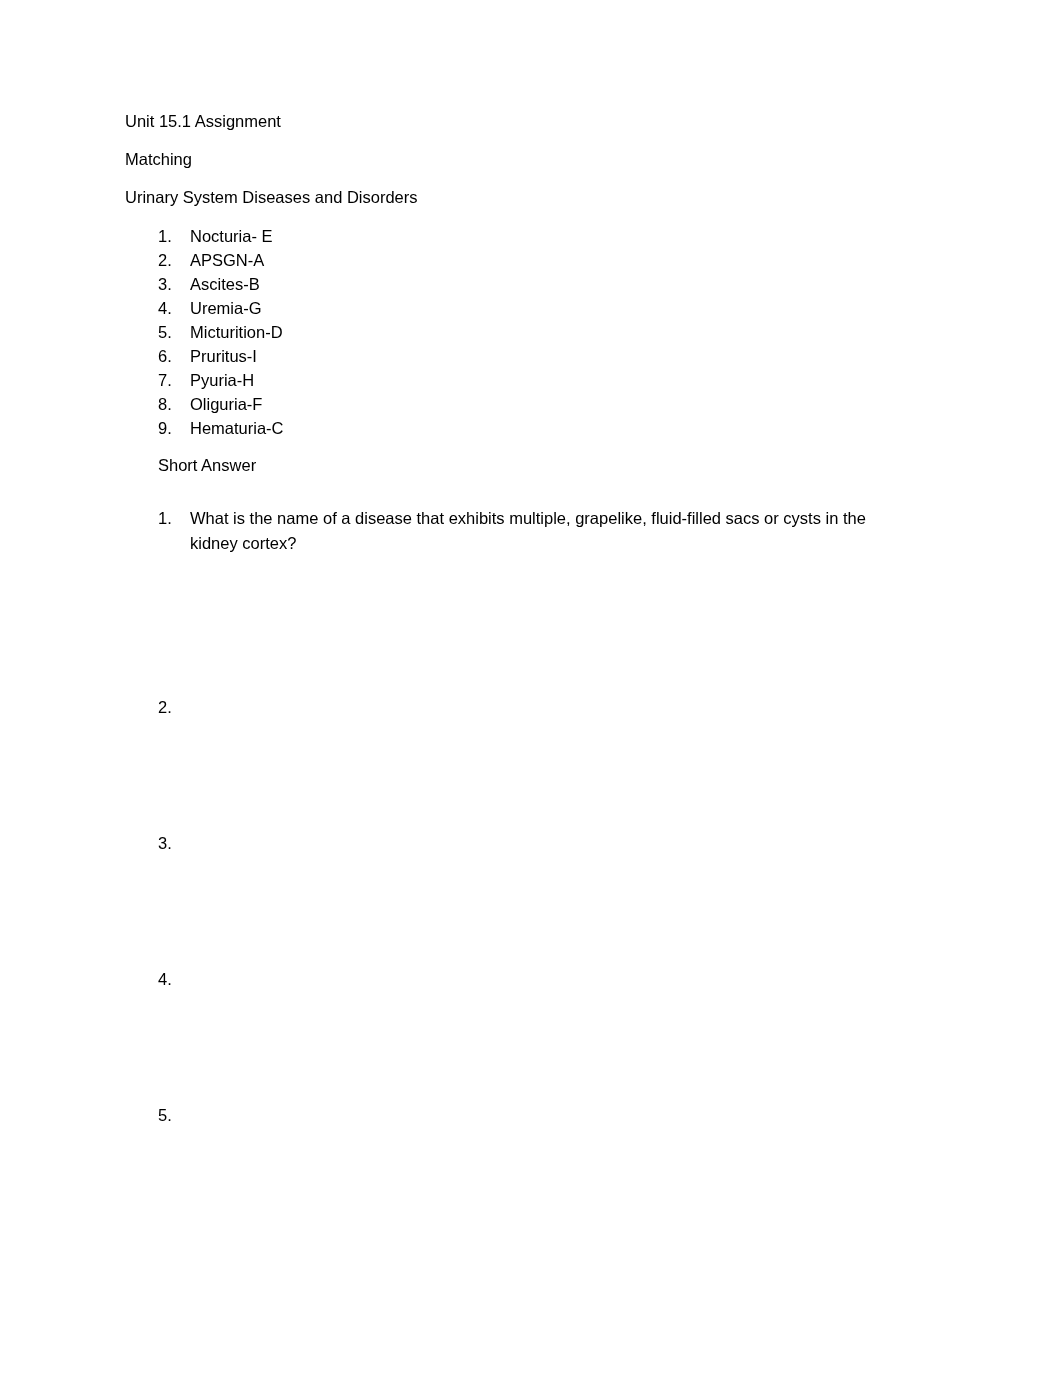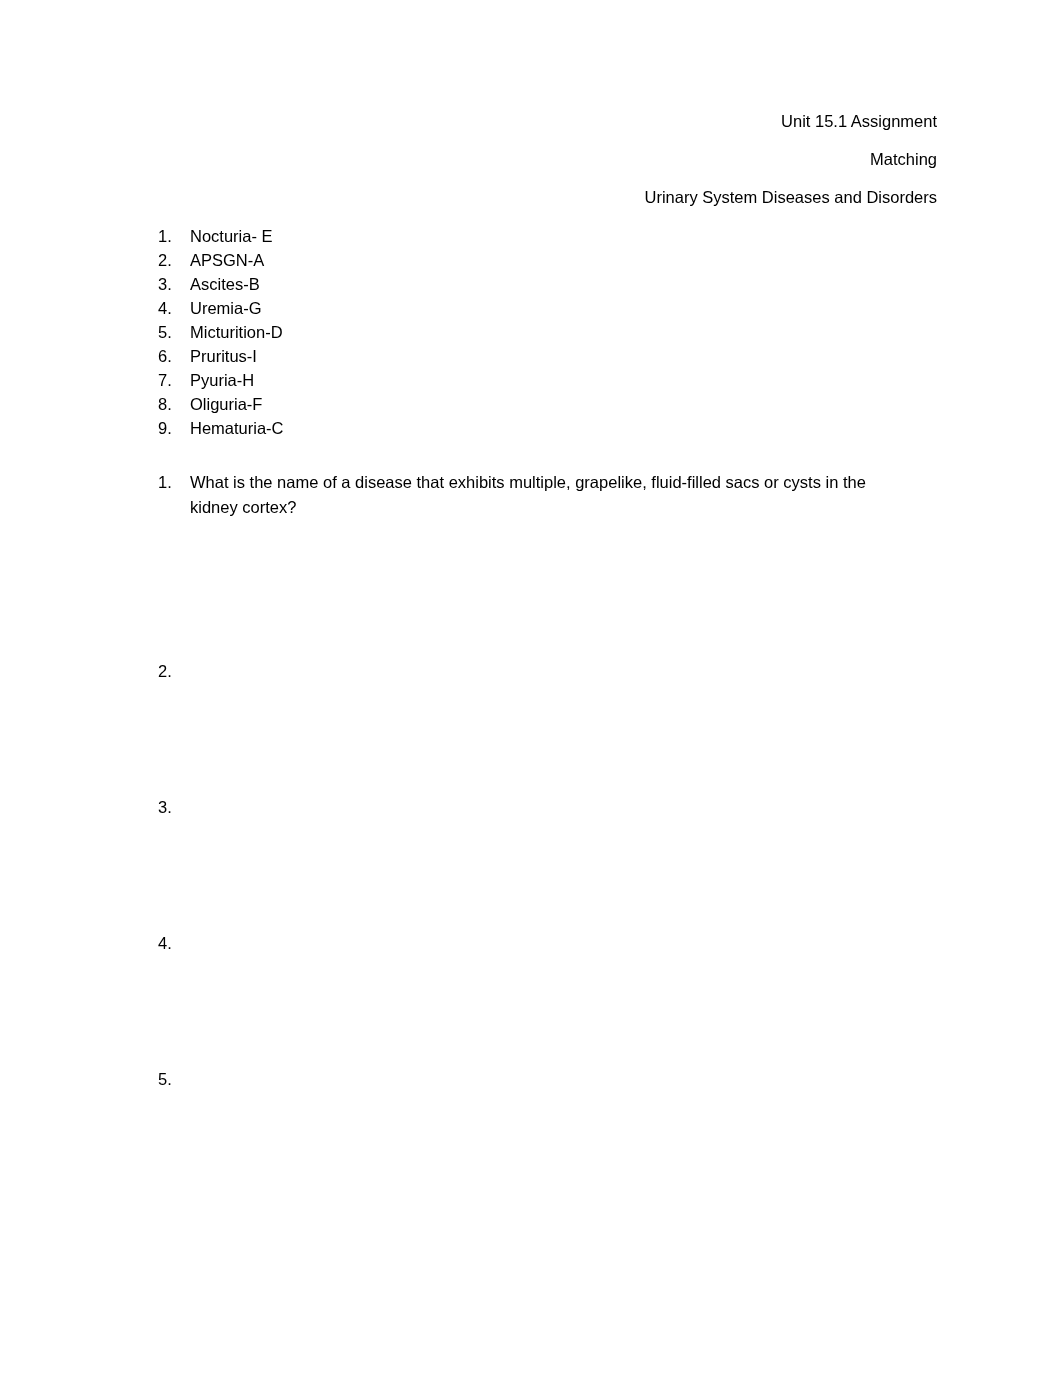--- a/index.html
+++ b/index.html
@@ -24,21 +24,20 @@
   }
   .doc-line {
     font-size: 16.5px;
     line-height: 22px;
     color: #000000;
     margin: 0 0 16px 0;
     white-space: pre-wrap;
   }
   .header-block {
     margin-bottom: 10px;
-    text-align: right;
   }
   .header-block .doc-line {
     margin-bottom: 16px;
   }
   
   .matching-list {
     list-style: none;
     margin: 0;
     padding: 0;
   }
@@ -136,20 +135,21 @@
     <li class="matching-item">
       <span class="num">8.</span>
       <span class="txt">Oliguria-F</span>
     </li>
     <li class="matching-item">
       <span class="num">9.</span>
       <span class="txt">Hematuria-C</span>
     </li>
   </ol>
 
+  <p class="section-heading">Short Answer</p>
 
   <ol class="qa-list">
     <li class="qa-item">
       <span class="num">1.</span>
       <span class="txt">What is the name of a disease that exhibits multiple, grapelike, fluid-filled sacs or cysts in the kidney cortex?</span>
     </li>
     <div class="qa-gap-1"></div>
 
     <li class="qa-item">
       <span class="num">2.</span>

